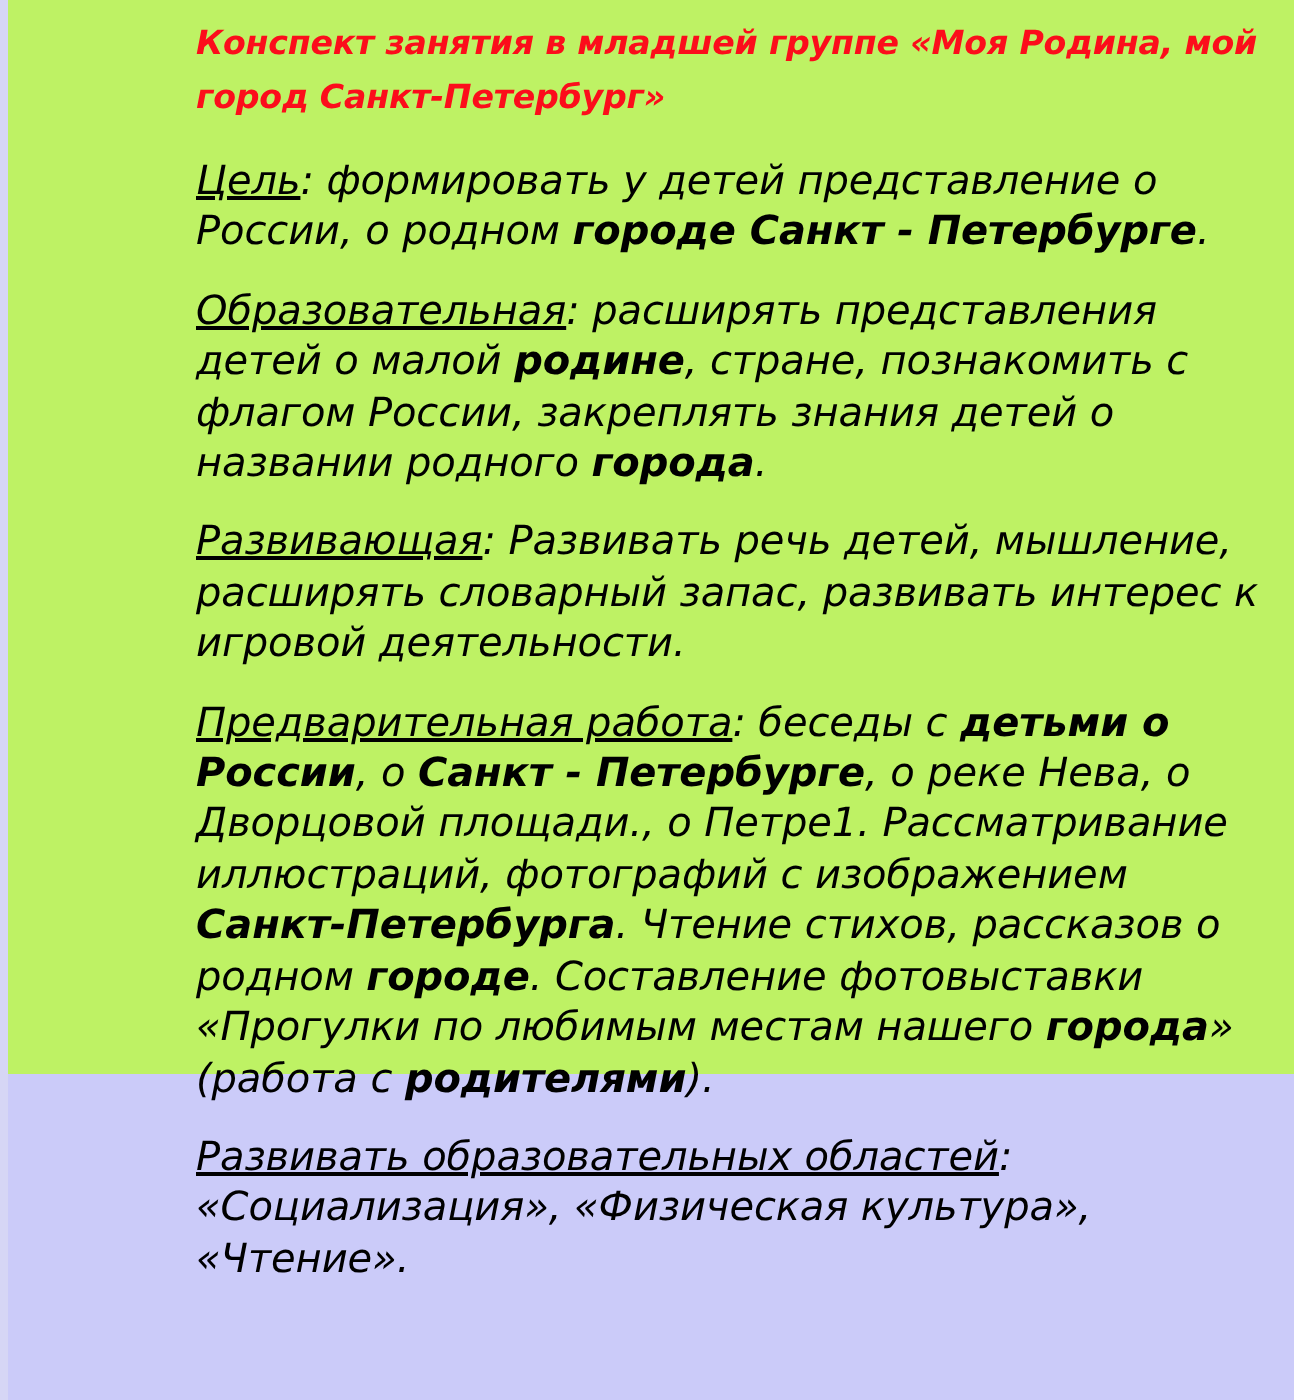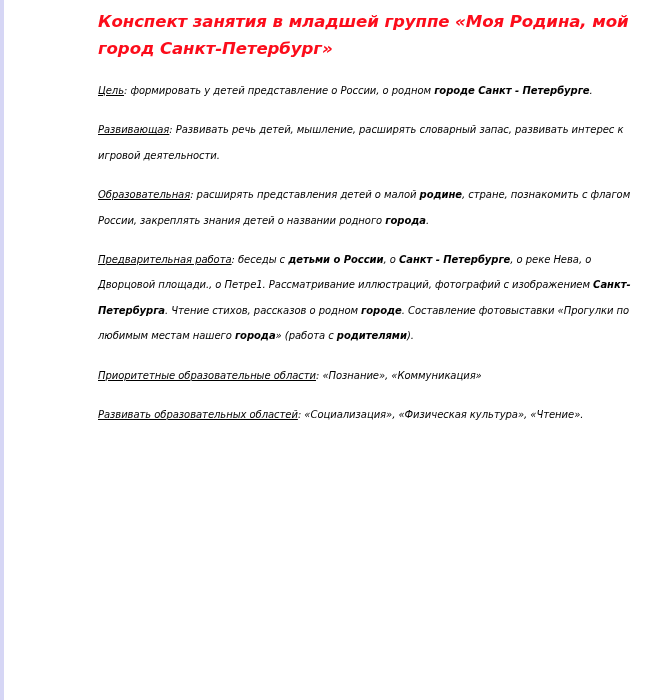--- a/index.html
+++ b/index.html
@@ -9,22 +9,22 @@
   body {
     width: 647px;
     height: 700px;
     background: #cbcbf9;
     font-family: "DejaVu Sans", sans-serif;
     overflow: hidden;
   }
   #page {
     position: relative;
     width: 647px;
-    height: 700px;
-    background: #ffffff;
+    height: 537px;
+    background: #bef264;
     box-sizing: border-box;
   }
   
   #left-edge-strip {
     position: absolute;
     left: 0;
     top: 0;
     width: 4px;
     height: 700px;
     background: #d6d6f5;
@@ -32,21 +32,21 @@
   #doc-body {
     position: absolute;
     left: 98px;
     top: 0px;
     width: 545px;
     padding-top: 8px;
     box-sizing: border-box;
   }
   .para {
     margin: 0 0 14px 0;
-    font-size: 10px;
+    font-size: 20px;
     line-height: 25.4px;
     font-style: italic;
     color: #000000;
     text-align: left;
     letter-spacing: -0.05px;
   }
   .title {
     margin: 0 0 16px 0;
     font-size: 16.6px;
     line-height: 27px;
@@ -64,22 +64,21 @@
 <div id="page">
 
   <div id="left-edge-strip"></div>
 
   <div id="doc-body">
 
     <h1 class="title">Конспект занятия в младшей группе «Моя Родина, мой город Санкт-Петербург»</h1>
 
     <div id="paragraph-container">
         <p class="para"><span class="u">Цель</span><span>: формировать у детей представление о России, о родном </span><span class="b">городе Санкт - Петербурге</span><span>.</span></p>
+        <p class="para"><span class="u">Образовательная</span><span>: расширять представления детей о малой </span><span class="b">родине</span><span>, стране, познакомить с флагом России, закреплять знания детей о названии родного </span><span class="b">города</span><span>.</span></p>
         <p class="para"><span class="u">Развивающая</span><span>: Развивать речь детей, мышление, расширять словарный запас, развивать интерес к игровой деятельности.</span></p>
-        <p class="para"><span class="u">Образовательная</span><span>: расширять представления детей о малой </span><span class="b">родине</span><span>, стране, познакомить с флагом России, закреплять знания детей о названии родного </span><span class="b">города</span><span>.</span></p>
         <p class="para"><span class="u">Предварительная работа</span><span>: беседы с </span><span class="b">детьми о России</span><span>, о </span><span class="b">Санкт - Петербурге</span><span>, о реке Нева, о Дворцовой площади., о Петре1. Рассматривание иллюстраций, фотографий с изображением </span><span class="b">Санкт-Петербурга</span><span>. Чтение стихов, рассказов о родном </span><span class="b">городе</span><span>. Составление фотовыставки «Прогулки по любимым местам нашего </span><span class="b">города</span><span>» (работа с </span><span class="b">родителями</span><span>).</span></p>
-        <p class="para"><span class="u">Приоритетные образовательные области</span><span>: «Познание», «Коммуникация»</span></p>
         <p class="para"><span class="u">Развивать образовательных областей</span><span>: «Социализация», «Физическая культура», «Чтение».</span></p>
       </div>
 
   </div>
 
 </div>
 
 </body></html>

